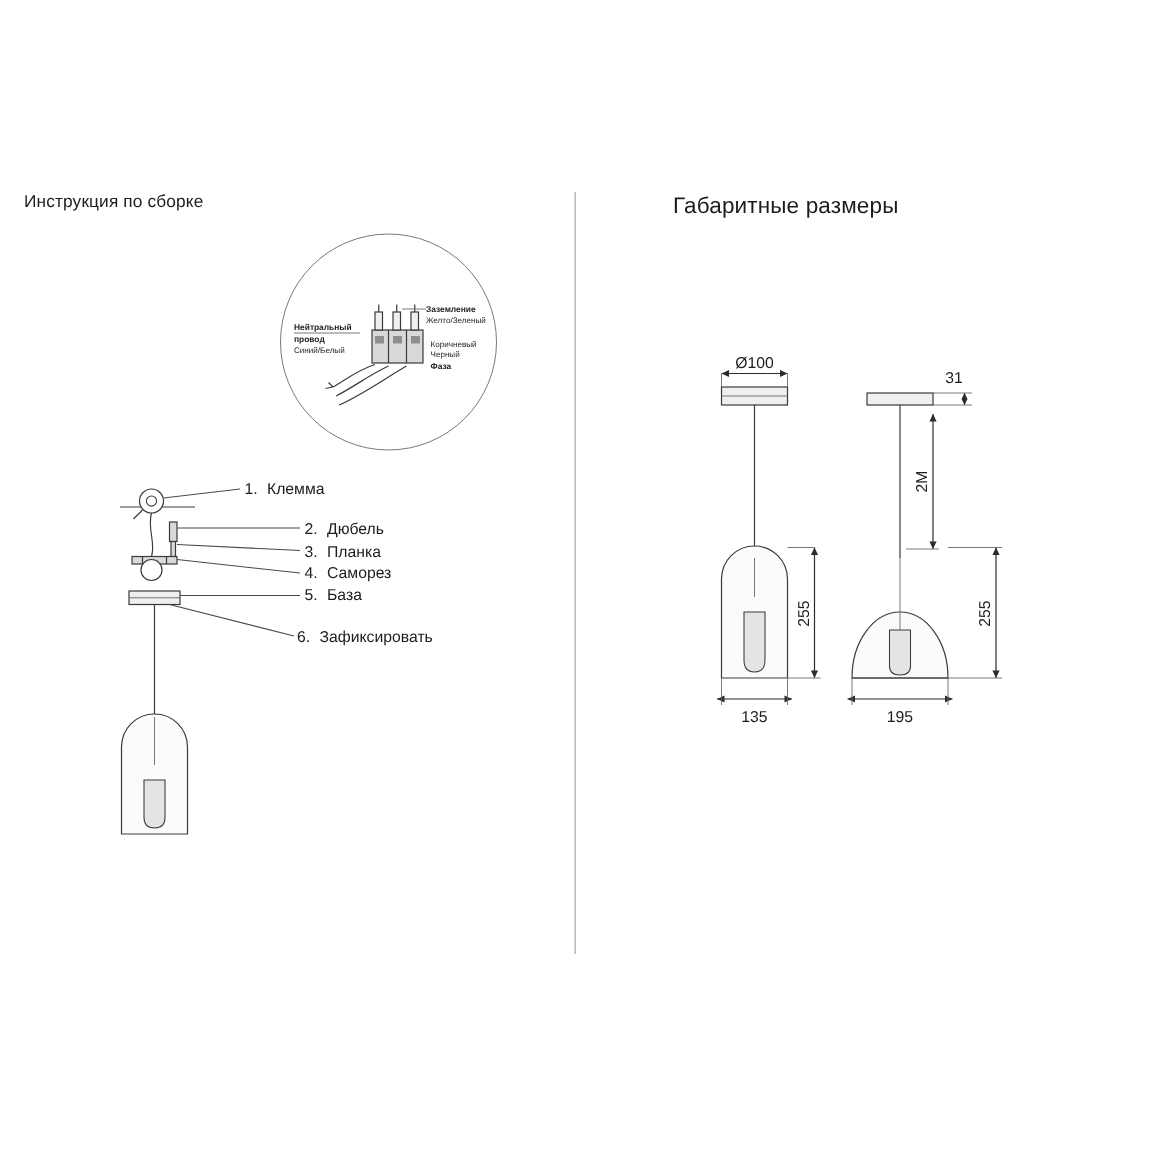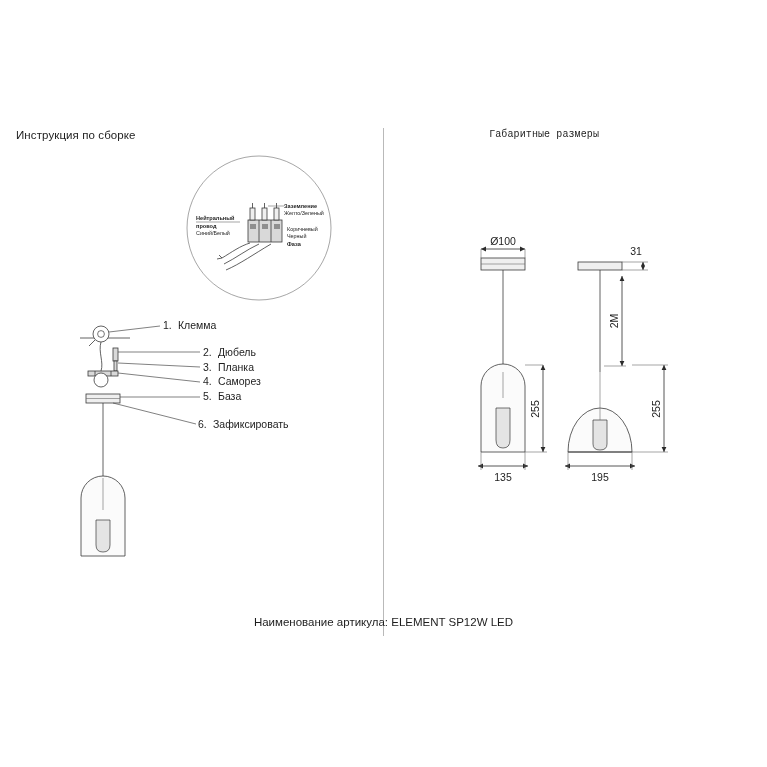--- a/index.html
+++ b/index.html
@@ -34,24 +34,23 @@
     left: 16px;
     top: 129px;
     font-size: 11.5px;
     color: #1d1d1d;
     letter-spacing: .1px;
   }
   .title-right {
     position: absolute;
     right: 16px;
     top: 129px;
-    font-size: 10px;
+    font-size: 15px;
     color: #1d1d1d;
     letter-spacing: .1px;
-    font-family: Liberation Mono, monospace;
   }
   .footer {
     position: absolute;
     left: 0;
     top: 616px;
     width: 767px;
     text-align: center;
     font-size: 11.5px;
     color: #1d1d1d;
   }
@@ -86,21 +85,20 @@
 </style>
 </head>
 <body>
 
 <div class="page">
 
   <div class="divider"></div>
 
   <div class="title-left">Инструкция по сборке</div>
   <div class="title-right">Габаритные размеры</div>
-  <div class="footer">Наименование артикула: ELEMENT SP12W LED</div>
 
   <svg class="svg-layer" width="767" height="767" viewBox="0 0 767 767">
 
     <g>
       <circle cx="259" cy="228" r="72" class="thinner"></circle>
 
       <g>
         <rect x="248" y="220" width="34" height="22" class="fillgray"></rect>
         <line x1="259" y1="220" x2="259" y2="242" class="thin"></line>
         <line x1="271" y1="220" x2="271" y2="242" class="thin"></line>

